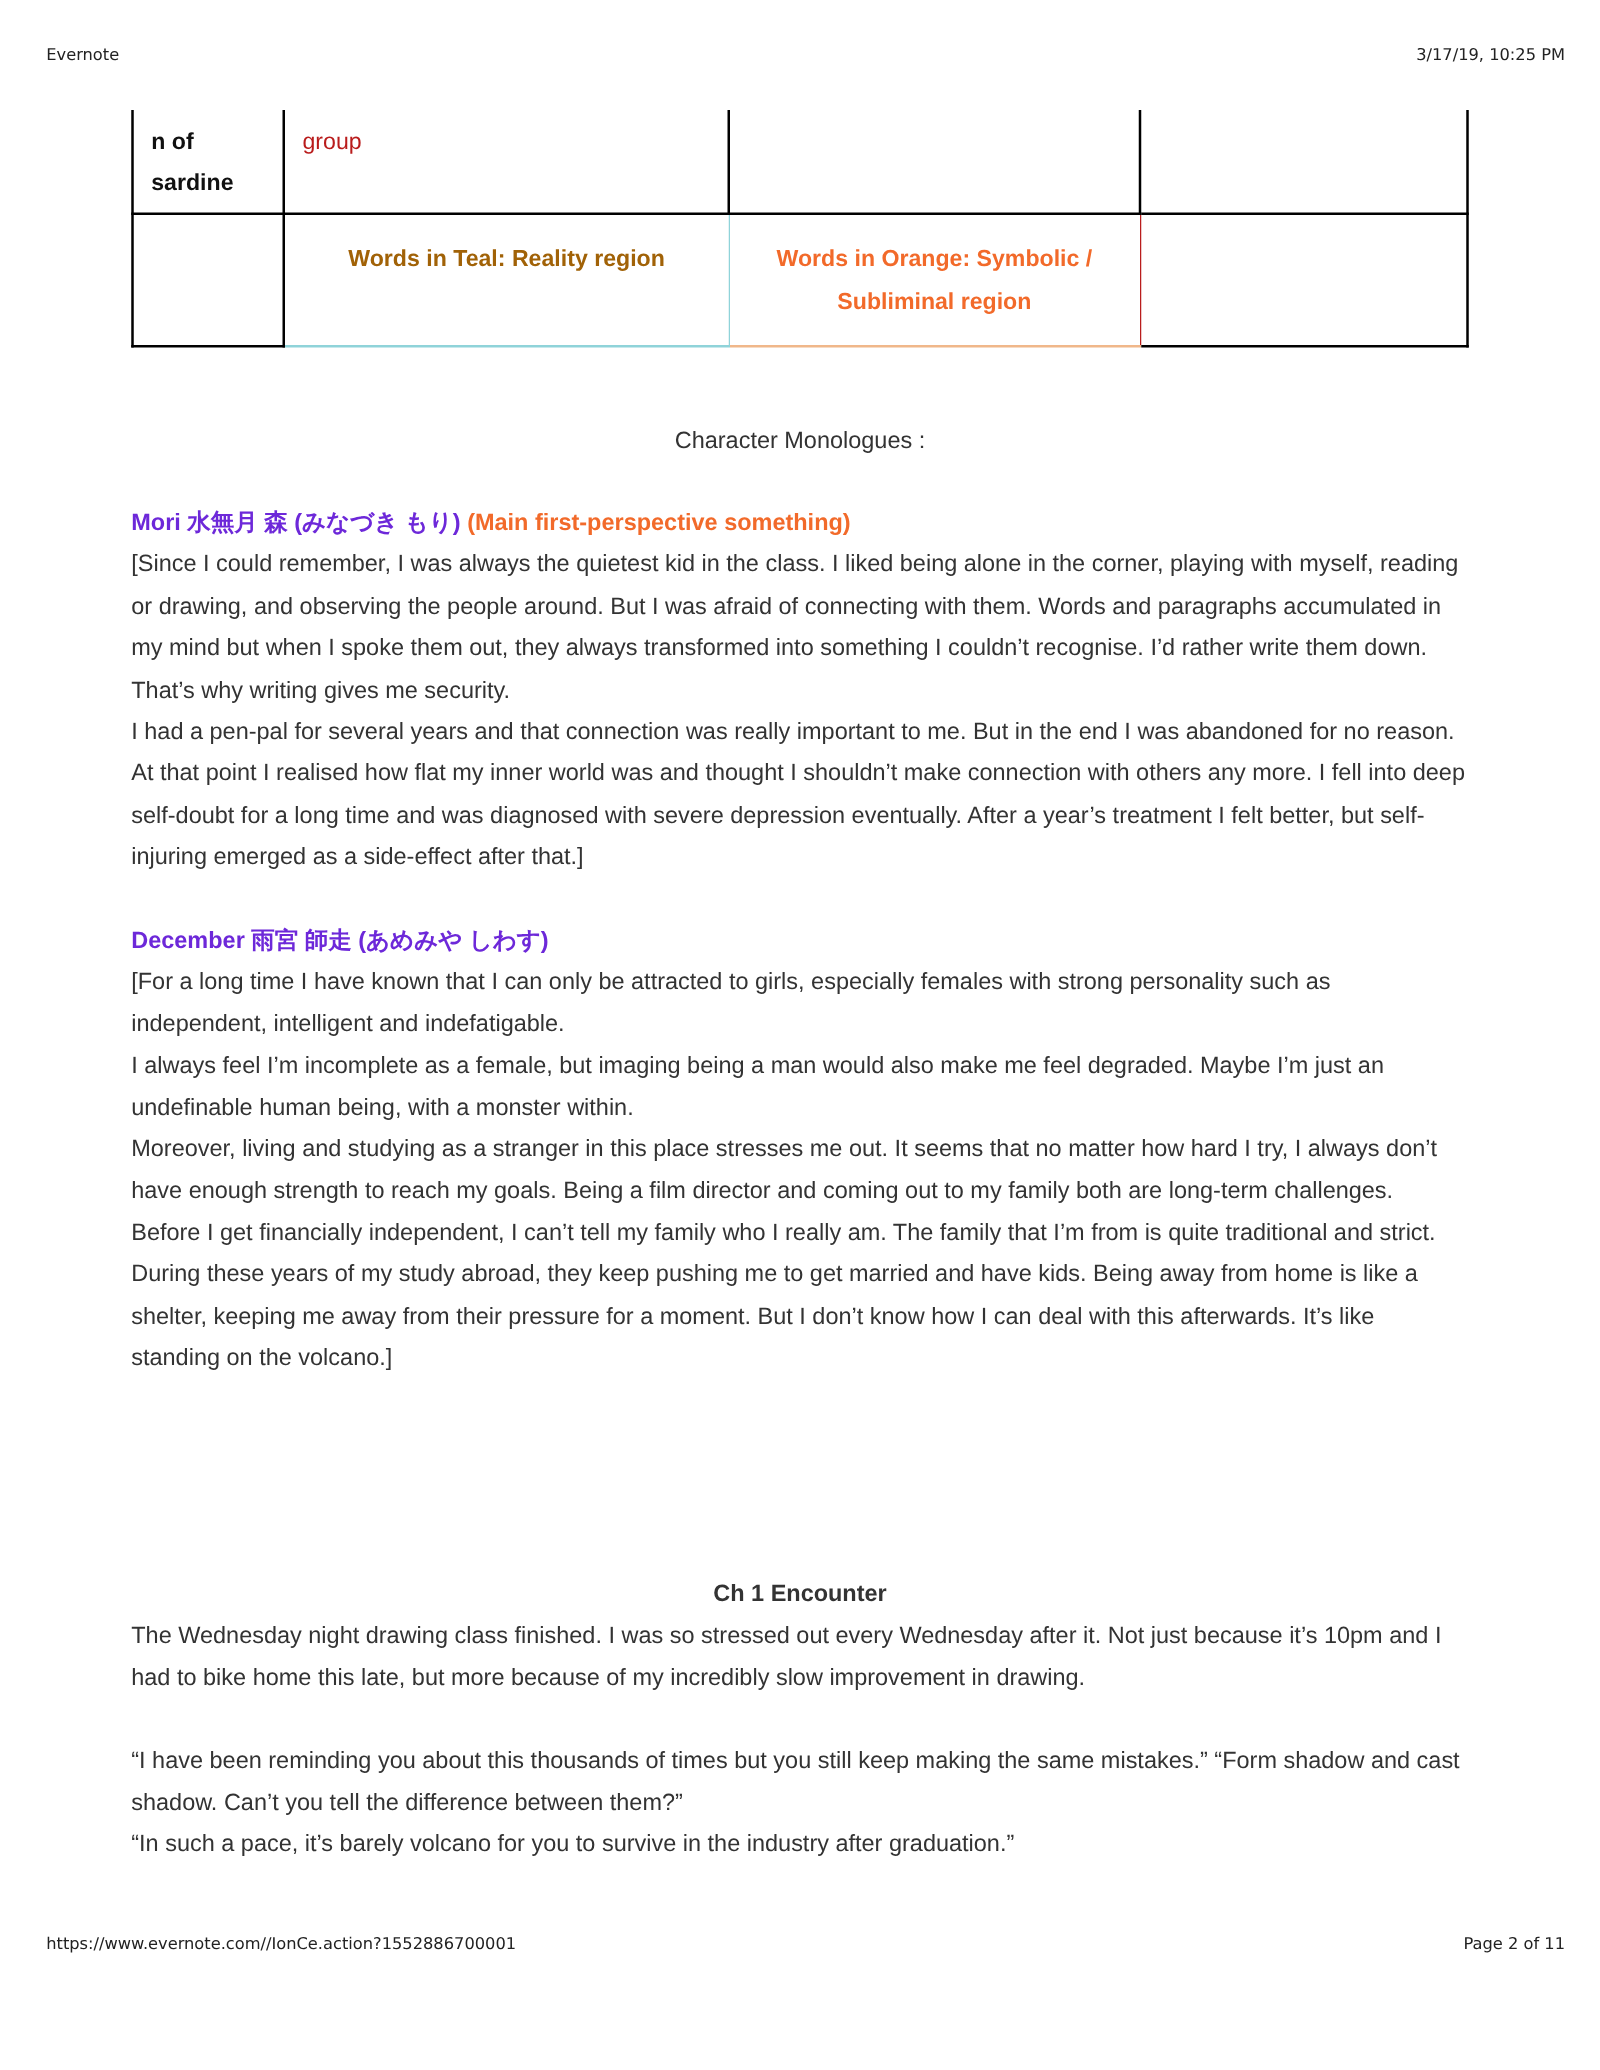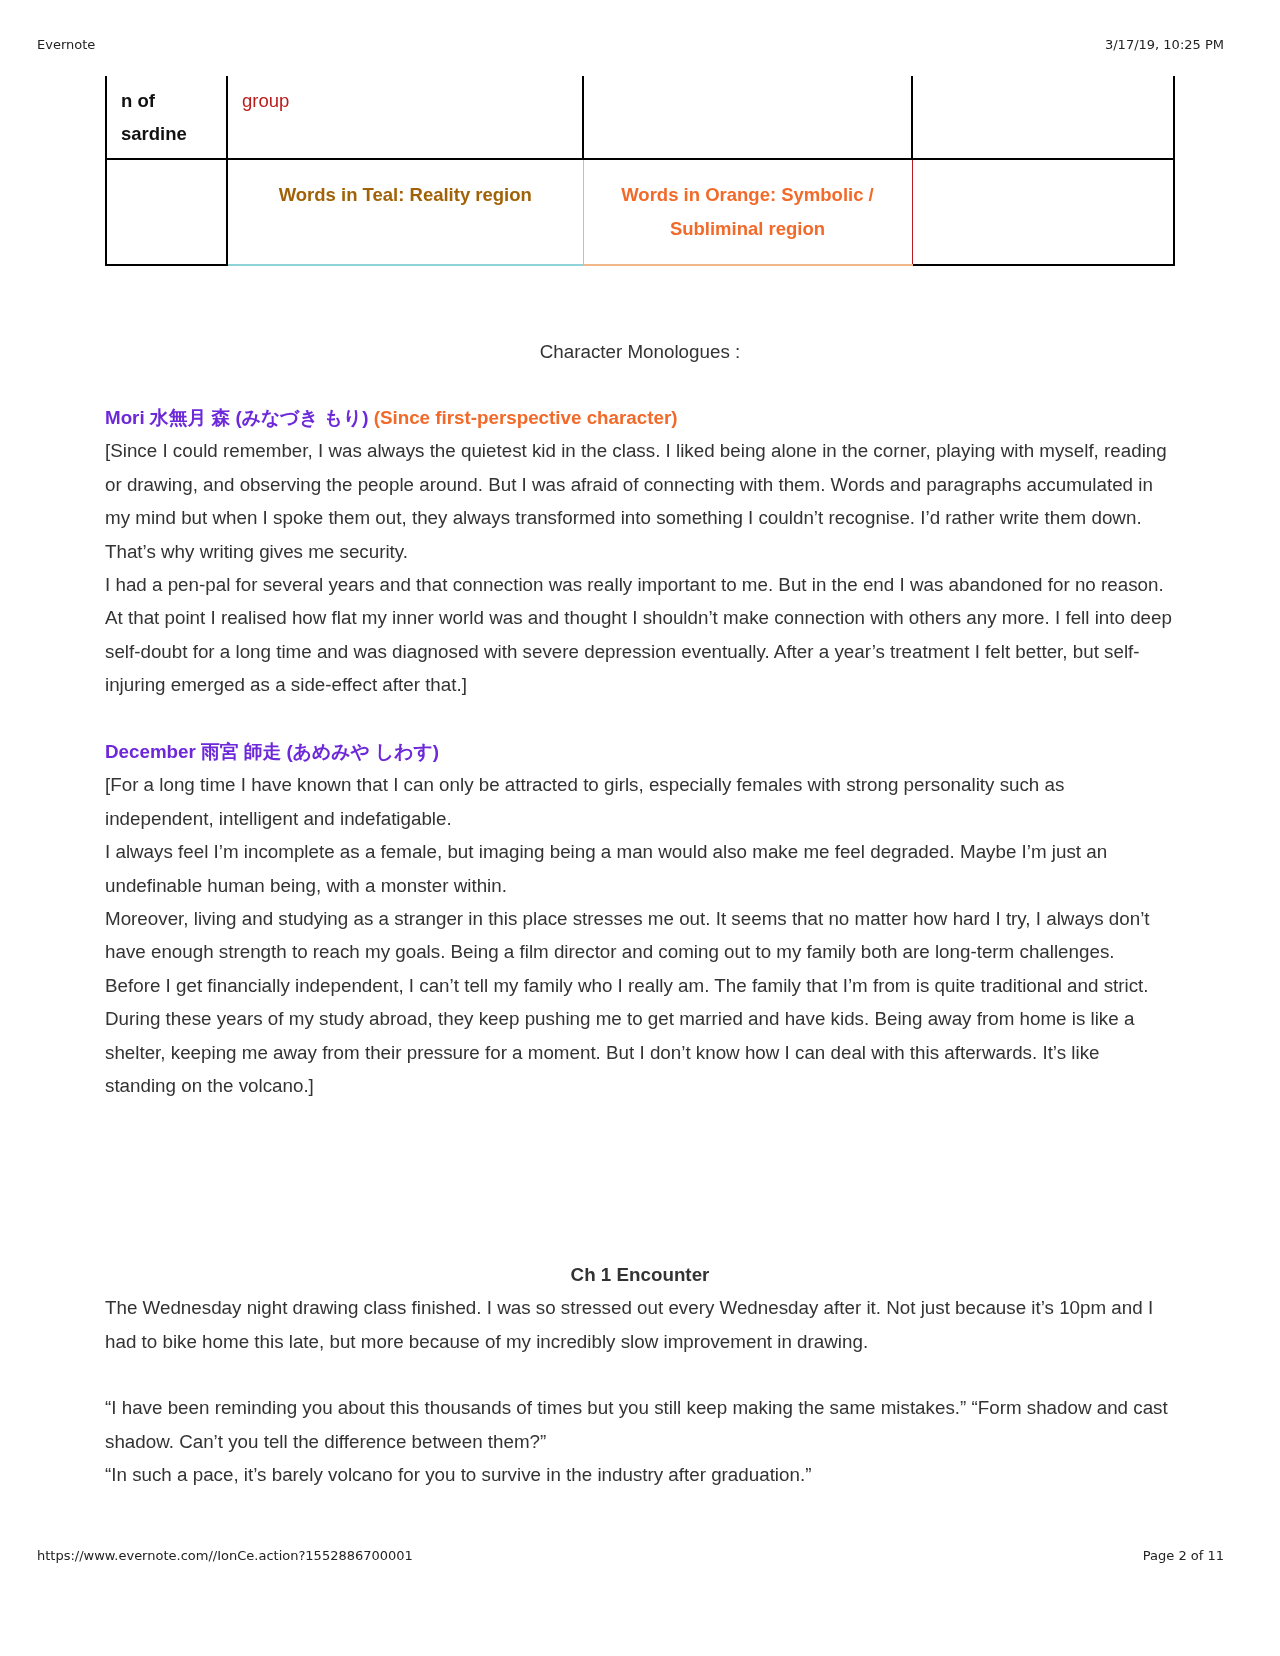--- a/index.html
+++ b/index.html
@@ -7,24 +7,24 @@
       width: 1280px; height: 1656px; position: relative; overflow: hidden;
       font-family: "Liberation Sans", sans-serif; color: #333333;
     }
     .print-header, .print-footer {
       position: absolute; left: 0; width: 1280px; font-size: 13px; color: #222;
       font-family: "DejaVu Sans", sans-serif;
     }
     .print-header { top: 37px; }
     .print-footer { top: 1548px; }
     .print-header .left, .print-footer .left { position: absolute; left: 37px; }
-    .print-header .right, .print-footer .right { position: absolute; right: 56px; }
+    .print-header .right, .print-footer .right { position: absolute; right: 28px; }
 
     
-    .table-wrap { position: absolute; left: 105px; top: 76px; width: 890px; }
+    .table-wrap { position: absolute; left: 105px; top: 88px; width: 890px; }
     table.grid { border-collapse: collapse; width: 1068px; table-layout: fixed; font-size: 18.5px; }
     table.grid td { vertical-align: top; padding: 0; }
     .c1 { width: 121px; } .c2 { width: 356px; } .c3 { width: 329px; } .c4 { width: 262px; }
     .row1 td { height: 82px; border-left: 2px solid #000; border-right: 2px solid #000; border-bottom: 2px solid #000; }
     .row1 td .inner { padding: 8px 14px; line-height: 33px; }
     .row1 .bold { font-weight: bold; color: #111; }
     .row1 .plain { color: #b91c1c; }
     .row2 td { height: 94px; }
     .row2 .cell-a { border-left: 2px solid #000; border-right: 2px solid #000; border-bottom: 2px solid #000; }
     .row2 .cell-teal { border-bottom: 2px solid #8fd3d9; border-right: 1px solid #8fd3d9; text-align: center; }
@@ -88,21 +88,21 @@
     </tr>
   </tbody>
     </table>
 </div>
 
 <div class="content center-heading" style="top:335px;">Character Monologues :</div>
 
 <div class="content" style="top:401px;">
   <p>
     <span class="char-name">Mori 水無月 森 (みなづき もり)</span>
-    <span class="char-note">(Since first-perspective character)</span>
+    <span class="char-note">(Main first-perspective something)</span>
   </p>
   <p>[Since I could remember, I was always the quietest kid in the class. I liked being alone in the corner, playing with myself, reading or drawing, and observing the people around. But I was afraid of connecting with them. Words and paragraphs accumulated in my mind but when I spoke them out, they always transformed into something I couldn’t recognise. I’d rather write them down. That’s why writing gives me security.</p>
   <p>I had a pen-pal for several years and that connection was really important to me. But in the end I was abandoned for no reason. At that point I realised how flat my inner world was and thought I shouldn’t make connection with others any more. I fell into deep self-doubt for a long time and was diagnosed with severe depression eventually. After a year’s treatment I felt better, but self-injuring emerged as a side-effect after that.]</p>
 </div>
 
 <div class="content" style="top:735px;">
   <p>
     <span class="char-name">December 雨宮 師走 (あめみや しわす)</span>
   </p>
   <p>[For a long time I have known that I can only be attracted to girls, especially females with strong personality such as independent, intelligent and indefatigable.</p>

